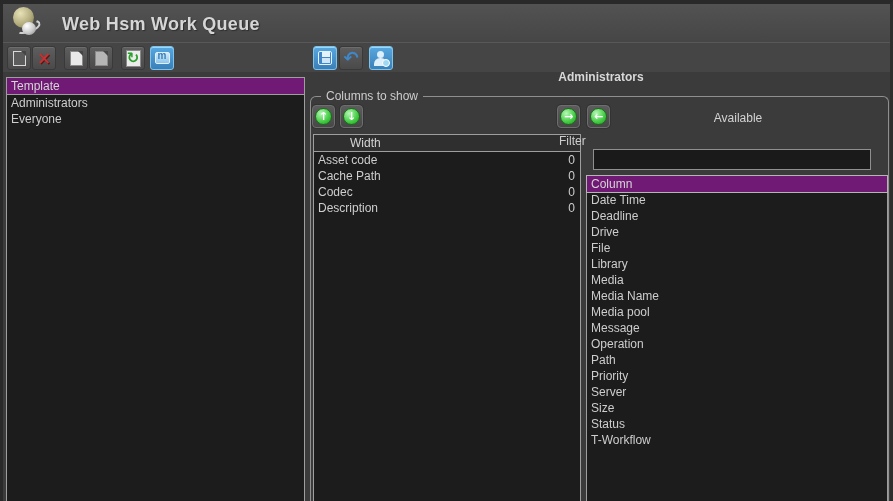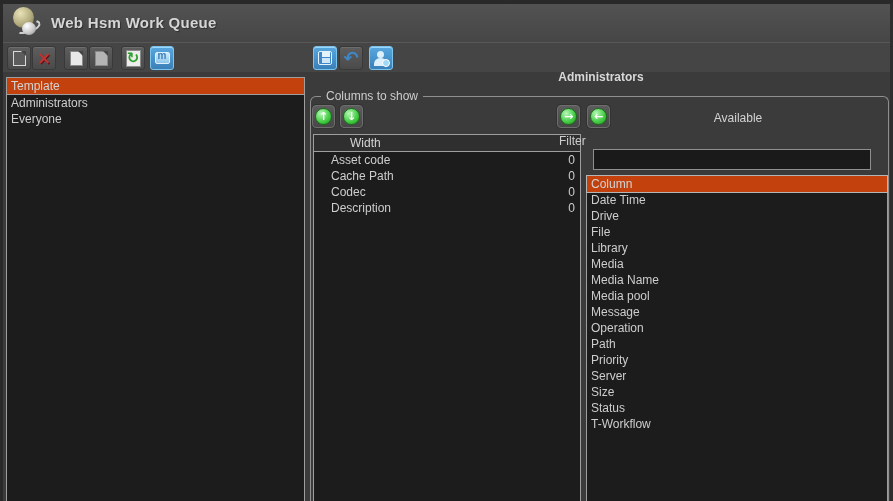--- a/index.html
+++ b/index.html
@@ -13,21 +13,21 @@
   
   .titlebar { position:absolute; left:0; top:0; width:100%; height:38px;
     background:linear-gradient(#525252,#464646); }
   .applogo { position:absolute; left:6px; top:1px; width:34px; height:34px; }
   .applogo .ball { position:absolute; left:4px; top:2px; width:21px; height:21px; border-radius:50%;
     background:radial-gradient(circle at 35% 30%, #e8e2b8, #b3ac7e 55%, #6e683f); }
   .applogo .ball2 { position:absolute; left:13px; top:17px; width:14px; height:13px; border-radius:50%;
     background:radial-gradient(circle at 35% 30%, #ffffff, #c9c9c9 55%, #7e7e7e); }
   .applogo .swoosh { position:absolute; left:6px; top:16px; width:26px; height:12px; border-radius:50%;
     border:2px solid #cfcfcf; border-top-color:transparent; border-left-color:transparent; transform:rotate(-18deg); }
-  .apptitle { position:absolute; left:48px; top:10px; font-size:15px; font-weight:bold; color:#d6d6d6;
+  .apptitle { position:absolute; left:59px; top:10px; font-size:18px; font-weight:bold; color:#d6d6d6;
     text-shadow:1px 1px 1px #2e2e2e; letter-spacing:0.3px; }
   
   .toolbar { position:absolute; left:0; top:38px; width:100%; height:30px;
     background:#454545; border-top:1px solid #585858; }
   .tbtn { position:absolute; top:3px; width:24px; height:24px; border-radius:3px;
     background:linear-gradient(#5e5e5e,#4a4a4a); border:1px solid #393939;
     box-shadow:inset 0 1px 0 #6d6d6d; display:flex; align-items:center; justify-content:center; cursor:pointer; }
   .tbtn.blue { background:linear-gradient(#58a8e0,#3a7fb8); border-color:#7cc4ee; box-shadow:inset 0 1px 0 #9ed6f8; }
   .glyph { font-family:"DejaVu Sans",sans-serif; line-height:1; }
   .g-x { color:#c23333; font-size:17px; font-weight:bold; text-shadow:1px 1px 0 #5a1515; }
@@ -46,21 +46,21 @@
   .floppyicon { width:14px; height:14px; background:#3f87c8; border:1px solid #e4f2fc; border-radius:2px; position:relative; }
   .floppyicon::before { content:""; position:absolute; left:3px; top:0; width:8px; height:5px; background:#e4f2fc; }
   .floppyicon::after { content:""; position:absolute; left:3px; bottom:1px; width:8px; height:5px; background:#cfe6f6; }
   .usericon { position:relative; width:16px; height:16px; }
   .usericon .head { position:absolute; left:4px; top:1px; width:7px; height:7px; border-radius:50%; background:#dceffb; }
   .usericon .body { position:absolute; left:1px; top:8px; width:13px; height:8px; border-radius:6px 6px 0 0; background:#dceffb; }
   .usericon .check { position:absolute; right:-1px; bottom:-1px; width:8px; height:8px; border-radius:50%;
     background:#9fd8f2; border:1px solid #ffffff; }
   
   .panel { position:absolute; background:#1c1c1c; border:1px solid #9e9e9e; }
-  .panel-header { height:17px; background:#c2410c; border-bottom:1px solid #9e9e9e;
+  .panel-header { height:17px; background:#701a75; border-bottom:1px solid #9e9e9e;
     padding:1px 4px; color:#d4d4d4; cursor:pointer; }
   .list-item { height:16px; line-height:16px; padding:0 4px; color:#cdcdcd; cursor:pointer; white-space:nowrap; overflow:hidden; }
   
   .section-title { position:absolute; left:310px; top:66px; width:576px; text-align:center;
     font-weight:bold; color:#d8d8d8; }
   .groupbox { position:absolute; left:307px; top:92px; width:579px; height:412px;
     border:1px solid #8f8f8f; border-bottom:none; border-radius:6px 6px 0 0; }
   .groupbox-legend { position:absolute; left:10px; top:-8px; background:#3b3b3b; padding:0 5px; color:#cdcdcd; }
   .roundbtn { position:absolute; width:23px; height:23px; border-radius:4px;
     background:linear-gradient(#5c5c5c,#474747); border:1px solid #6e6e6e;
@@ -74,21 +74,21 @@
   .filter-input { position:absolute; left:590px; top:145px; width:278px; height:21px;
     background:#1a1a1a; border:1px solid #8f8f8f; color:#d8d8d8; padding:0 4px; font-size:12px;
     font-family:"Liberation Sans","DejaVu Sans",sans-serif; outline:none; }
   
   .cols-table { left:310px; top:130px; width:268px; height:371px; }
   .cols-table .hdr-row { display:flex; height:17px; background:#2f2f2f; border-bottom:1px solid #9e9e9e; }
   .cols-table .hdr-cell { padding:1px 4px; color:#d4d4d4; cursor:pointer; }
   .hdr-caption { width:187px; border-right:1px solid #9e9e9e; }
   .hdr-width { flex:1;margin-left:32px; }
   .col-row { display:flex; height:16px; line-height:16px; cursor:pointer; }
-  .col-row .c-caption { width:187px; padding:0 17px; overflow:hidden; white-space:nowrap; }
+  .col-row .c-caption { width:187px; padding:0 4px; overflow:hidden; white-space:nowrap; }
   .col-row .c-width { flex:1; text-align:right; padding:0 5px; }
   
   .avail-list { left:583px; top:171px; width:302px; height:330px; }
   .avail-list .panel-header { border:1px solid #b5b5b5; margin:-1px; height:18px; }
 </style>
 </head>
 <body>
 
 <div id="app">
 
@@ -190,20 +190,21 @@
       </div>
   </div>
 
   <div class="filter-label">Filter</div>
   <input class="filter-input" value="" style="">
 
   <div class="panel avail-list">
     <div class="panel-header">Column</div>
     <div>
         <div class="list-item">Date Time</div>
+        <div class="list-item">Deadline</div>
         <div class="list-item">Drive</div>
         <div class="list-item">File</div>
         <div class="list-item">Library</div>
         <div class="list-item">Media</div>
         <div class="list-item">Media Name</div>
         <div class="list-item">Media pool</div>
         <div class="list-item">Message</div>
         <div class="list-item">Operation</div>
         <div class="list-item">Path</div>
         <div class="list-item">Priority</div>

